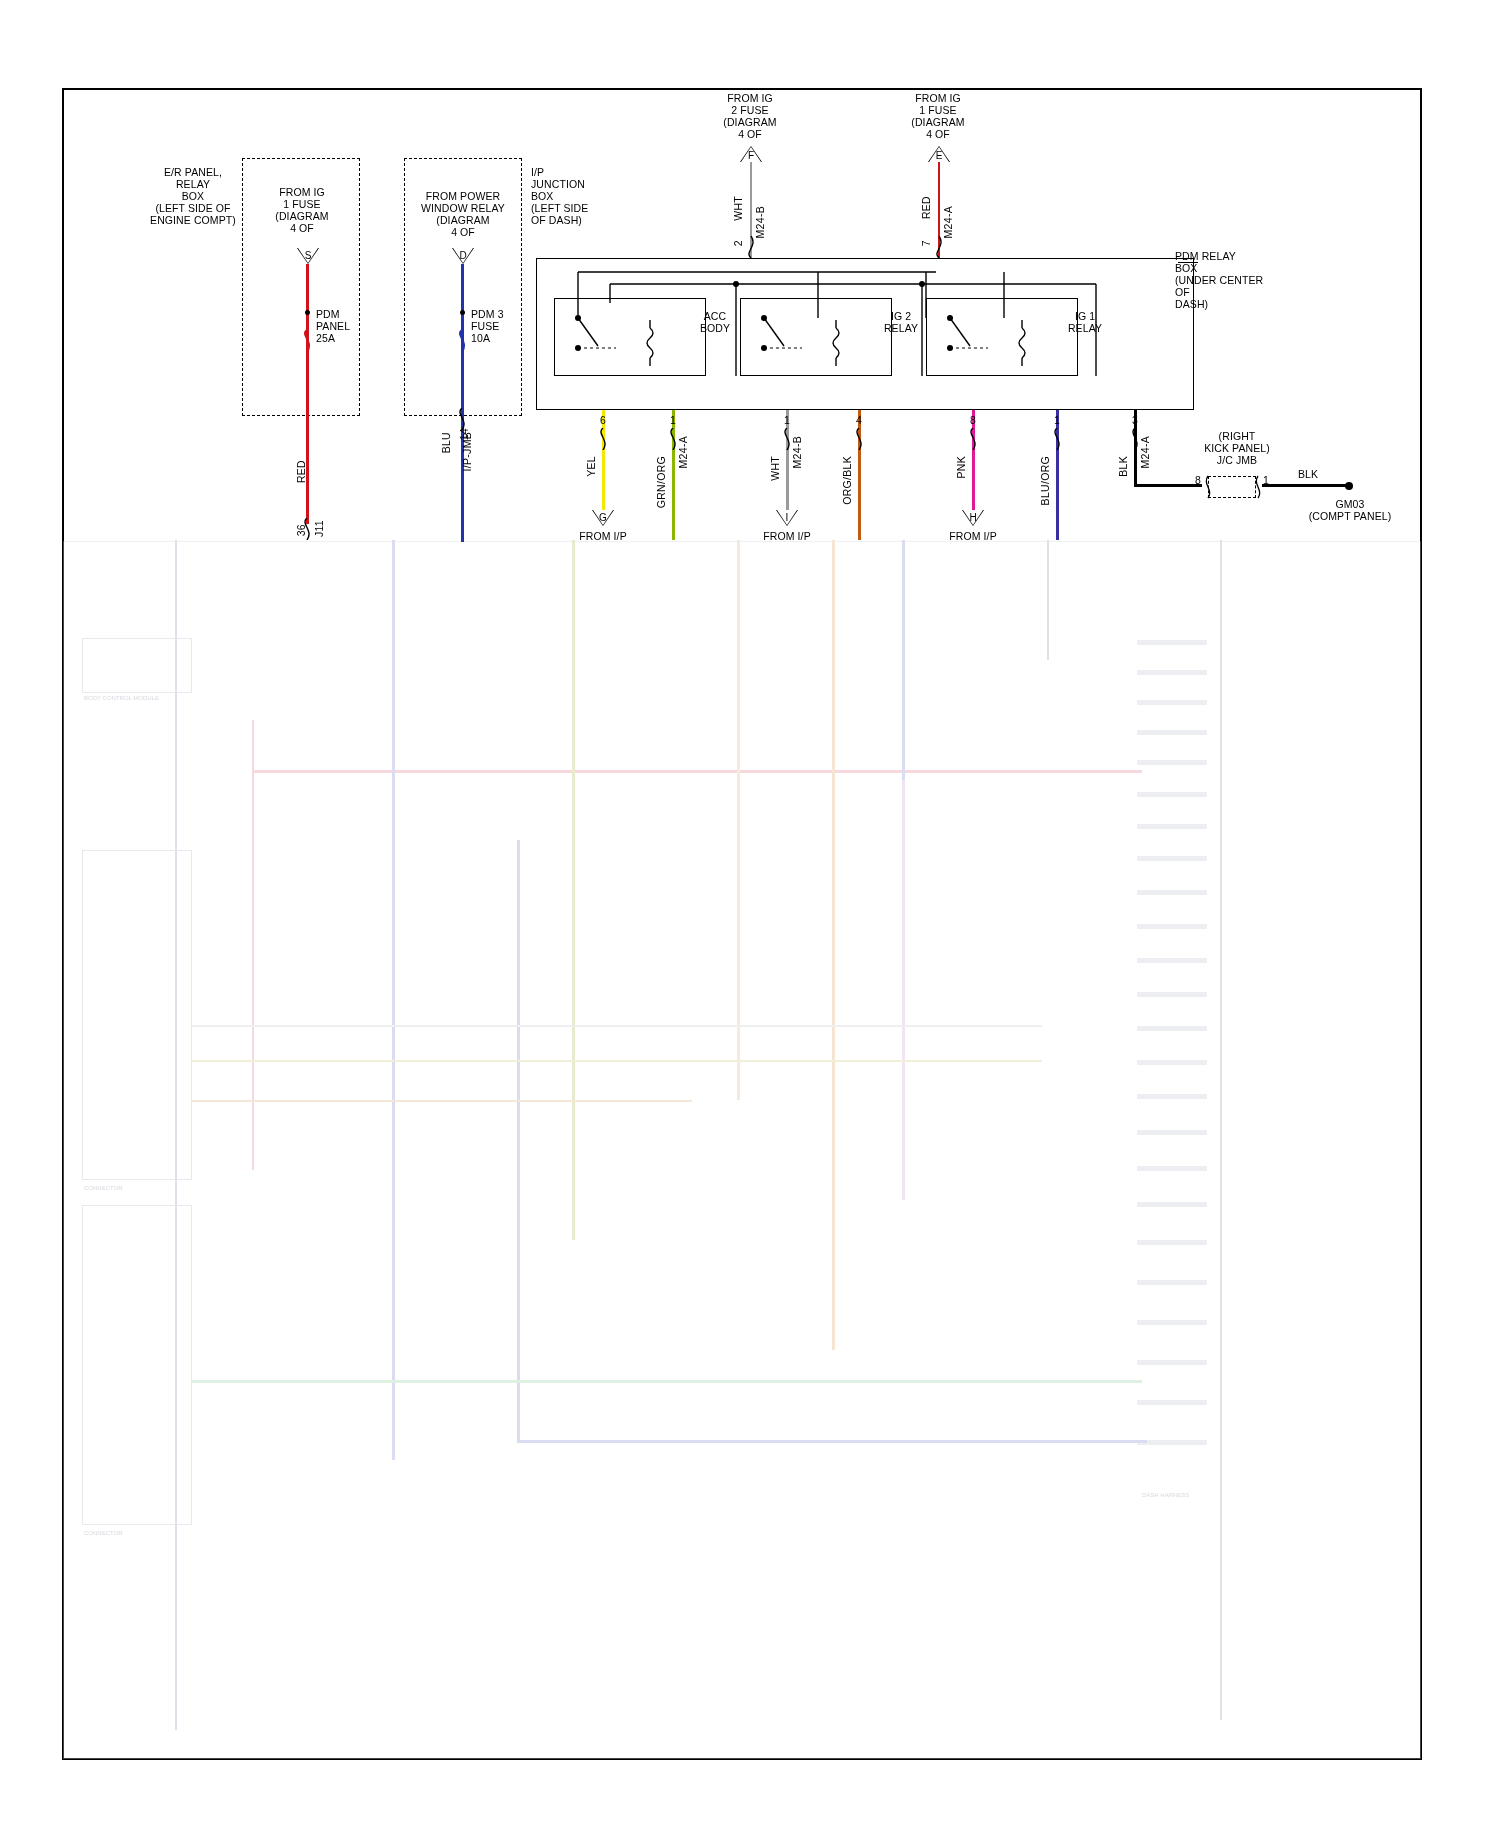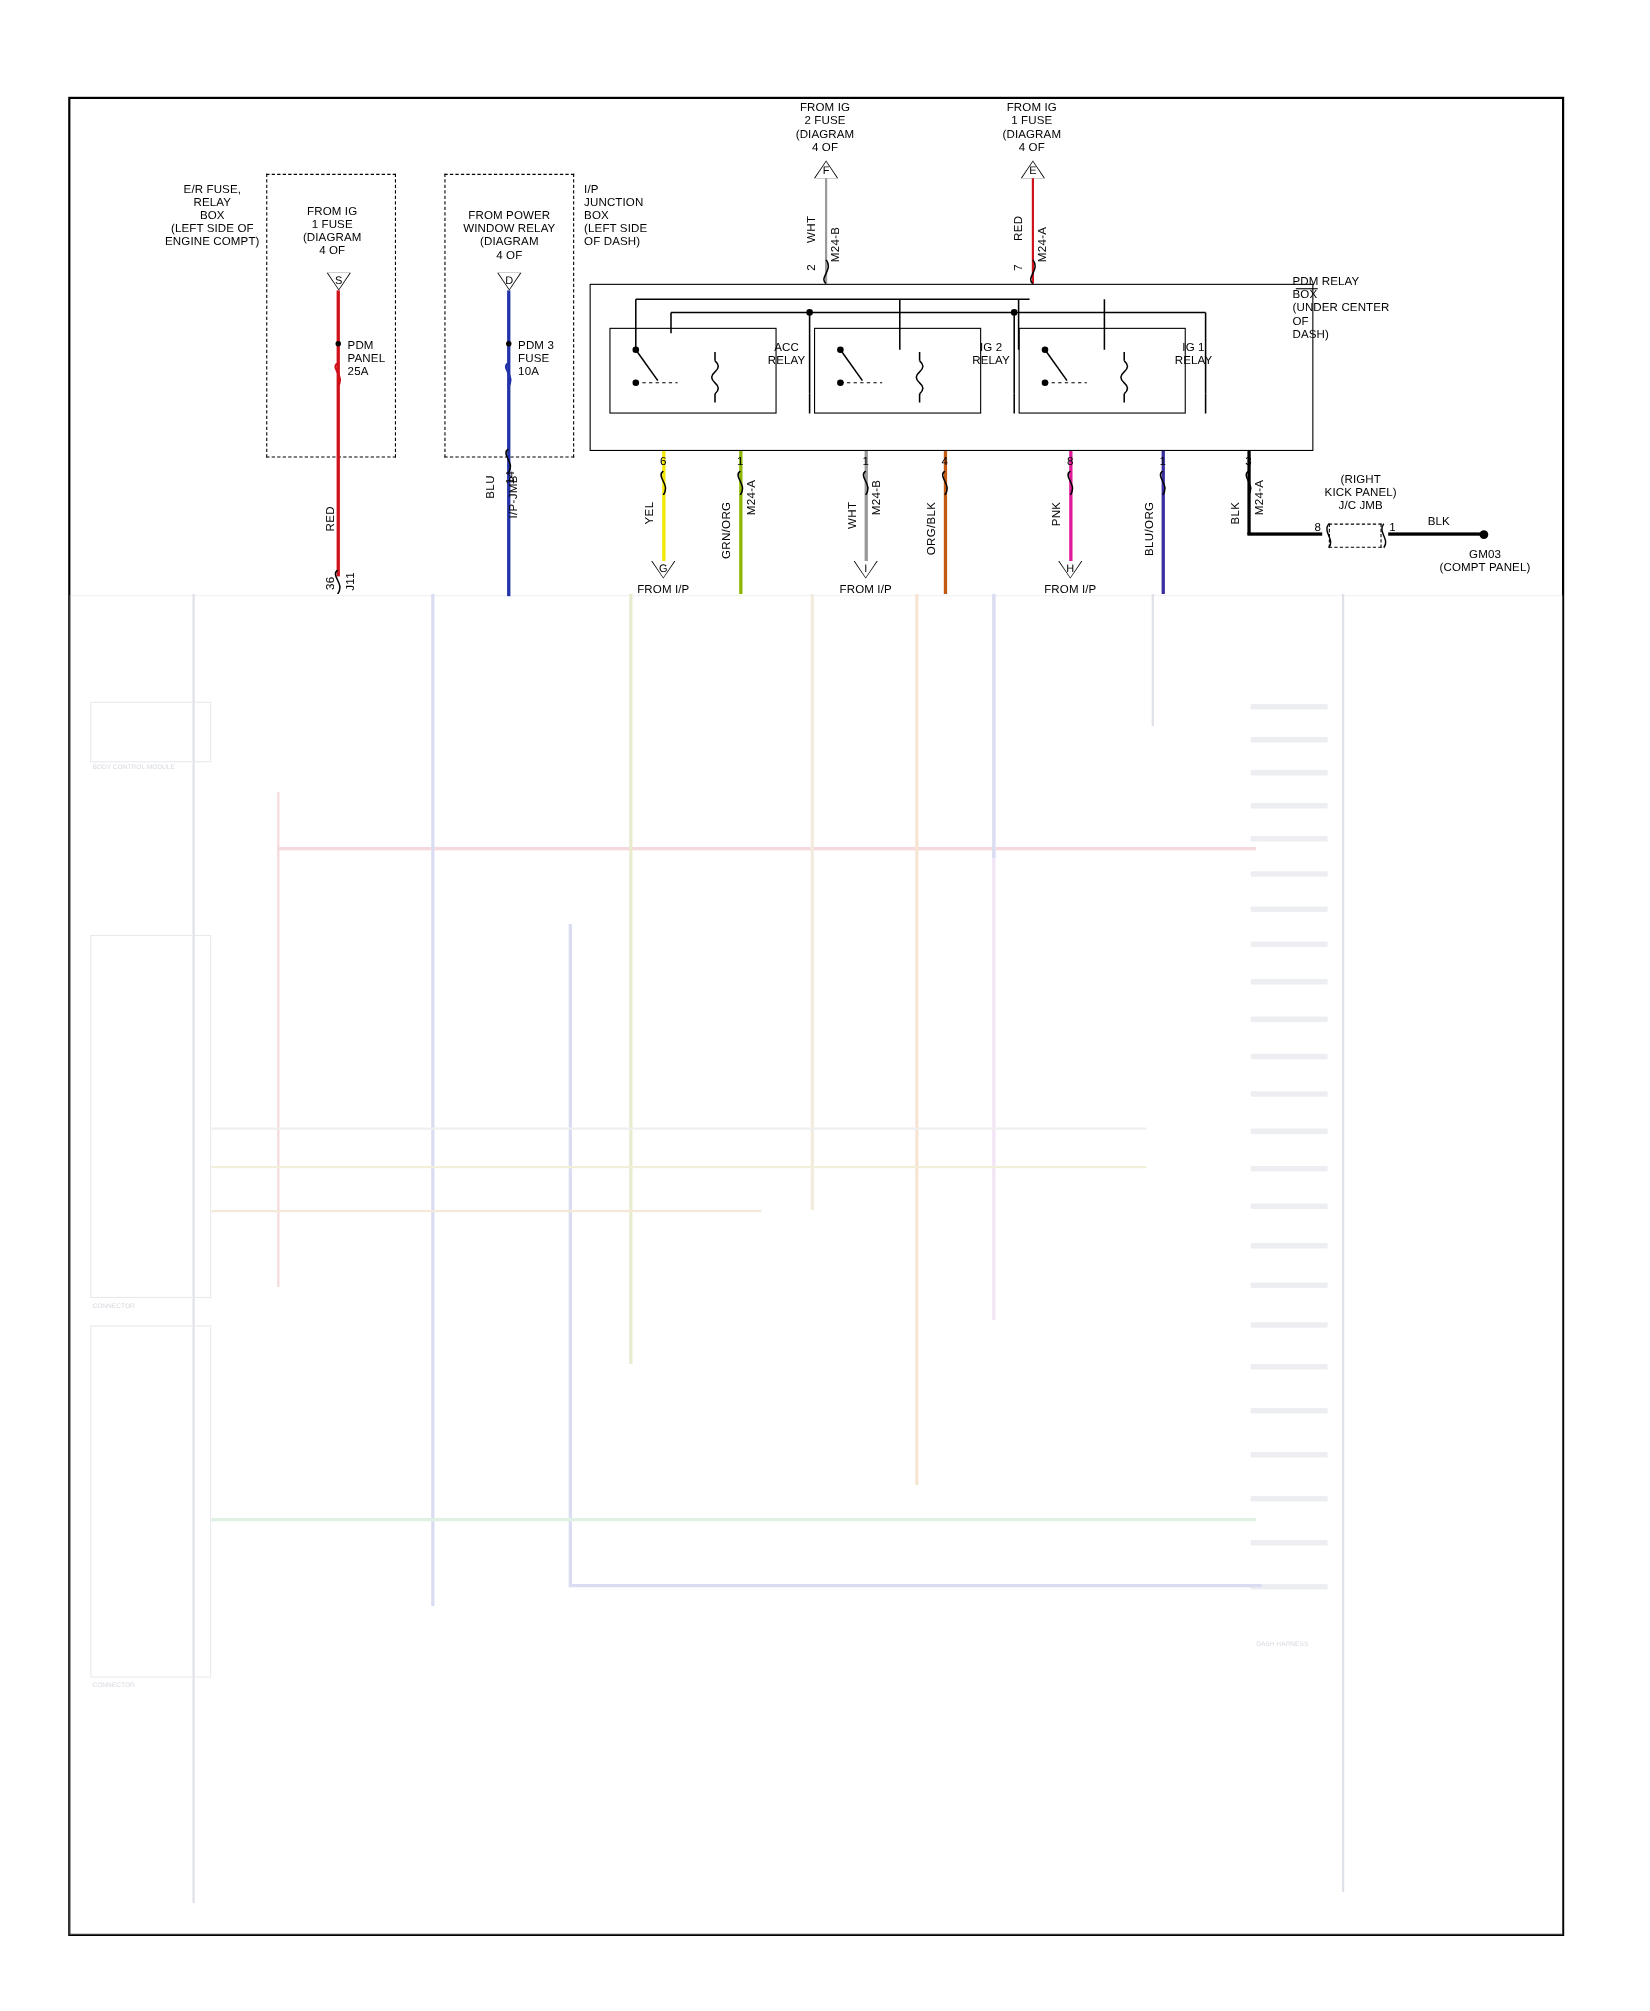--- a/index.html
+++ b/index.html
@@ -85,21 +85,21 @@
     <div class="fl" style="left:130px;top:485px;width:850px;height:2px;background:#cfcfcf;"></div>
     <div class="fl" style="left:130px;top:520px;width:850px;height:2px;background:#d8cf8a;"></div>
     <div class="fl" style="left:130px;top:560px;width:500px;height:2px;background:#e0b98a;"></div>
     <div class="ftxt" style="left:22px;top:155px;">BODY CONTROL MODULE</div>
     <div class="ftxt" style="left:22px;top:645px;">CONNECTOR</div>
     <div class="ftxt" style="left:22px;top:990px;">CONNECTOR</div>
     <div class="ftxt" style="left:1080px;top:952px;">DASH HARNESS</div>
   </div>
 
   <div class="dashbox" style="left:242px;top:158px;width:118px;height:258px;"></div>
-  <div class="lbl" style="left:138px;top:166px;width:110px;">E/R FUSE,
+  <div class="lbl" style="left:138px;top:166px;width:110px;">E/R PANEL,
 RELAY
 BOX
 (LEFT SIDE OF
 ENGINE COMPT)</div>
 
   <div class="lbl" style="left:252px;top:186px;width:100px;">FROM IG
 1 FUSE
 (DIAGRAM
 4 OF</div>
   <div class="tri down" style="left:297px;top:248px;"></div>
@@ -154,21 +154,21 @@
   <div class="solidbox" style="left:536px;top:258px;width:658px;height:152px;"></div>
   <div class="lbl l" style="left:1175px;top:250px;width:120px;">PDM RELAY
 BOX
 (UNDER CENTER
 OF
 DASH)</div>
   <div class="wire" style="left:1178px;top:262px;width:20px;height:1.4px;background:#000;"></div>
 
   <div class="thinbox" style="left:554px;top:298px;width:152px;height:78px;"></div>
   <div class="lbl" style="left:690px;top:310px;width:50px;">ACC
-RELAY</div>
+BODY</div>
   <svg class="wire" style="left:554px;top:298px;width:152px;height:78px;" viewBox="0 0 152 78">
     <circle cx="24" cy="20" r="3" fill="#000"></circle>
       <circle cx="24" cy="50" r="3" fill="#000"></circle>
     <line x1="24" y1="20" x2="44" y2="48" stroke="#000" stroke-width="1.4"></line>
     <line x1="24" y1="50" x2="62" y2="50" stroke="#000" stroke-width="1" stroke-dasharray="3 3"></line>
     <path d="M96 30 q6 5 0 10 q-6 5 0 10 q6 5 0 10" stroke="#000" stroke-width="1.4" fill="none"></path>
     <line x1="96" y1="22" x2="96" y2="30" stroke="#000" stroke-width="1.4"></line>
     <line x1="96" y1="60" x2="96" y2="68" stroke="#000" stroke-width="1.4"></line>
   </svg>
 

